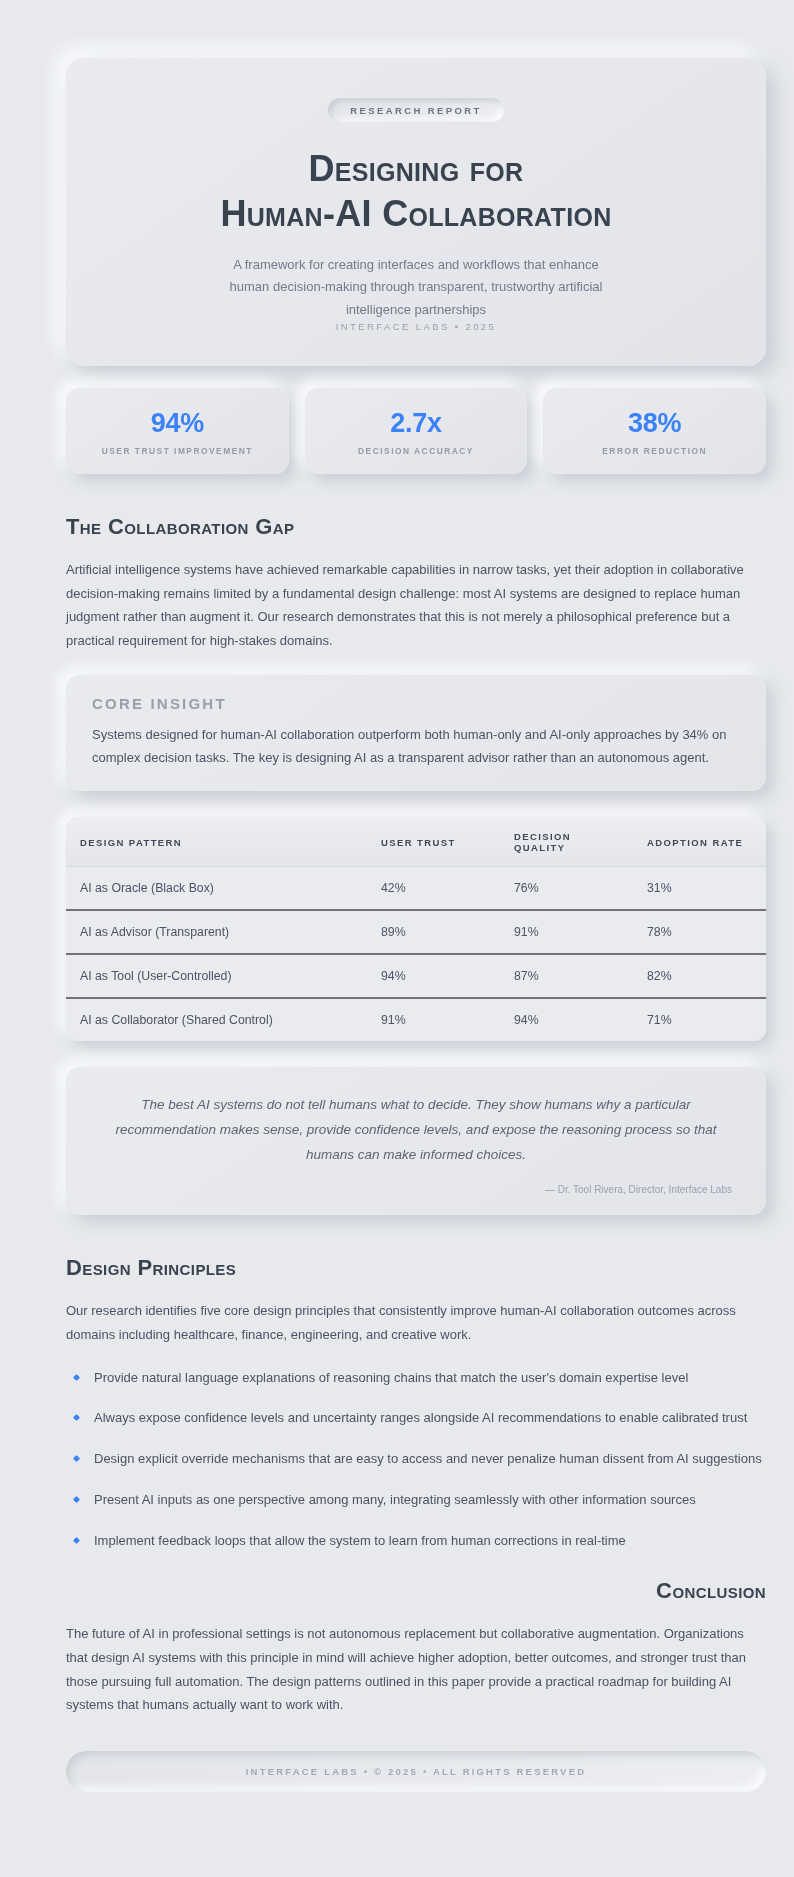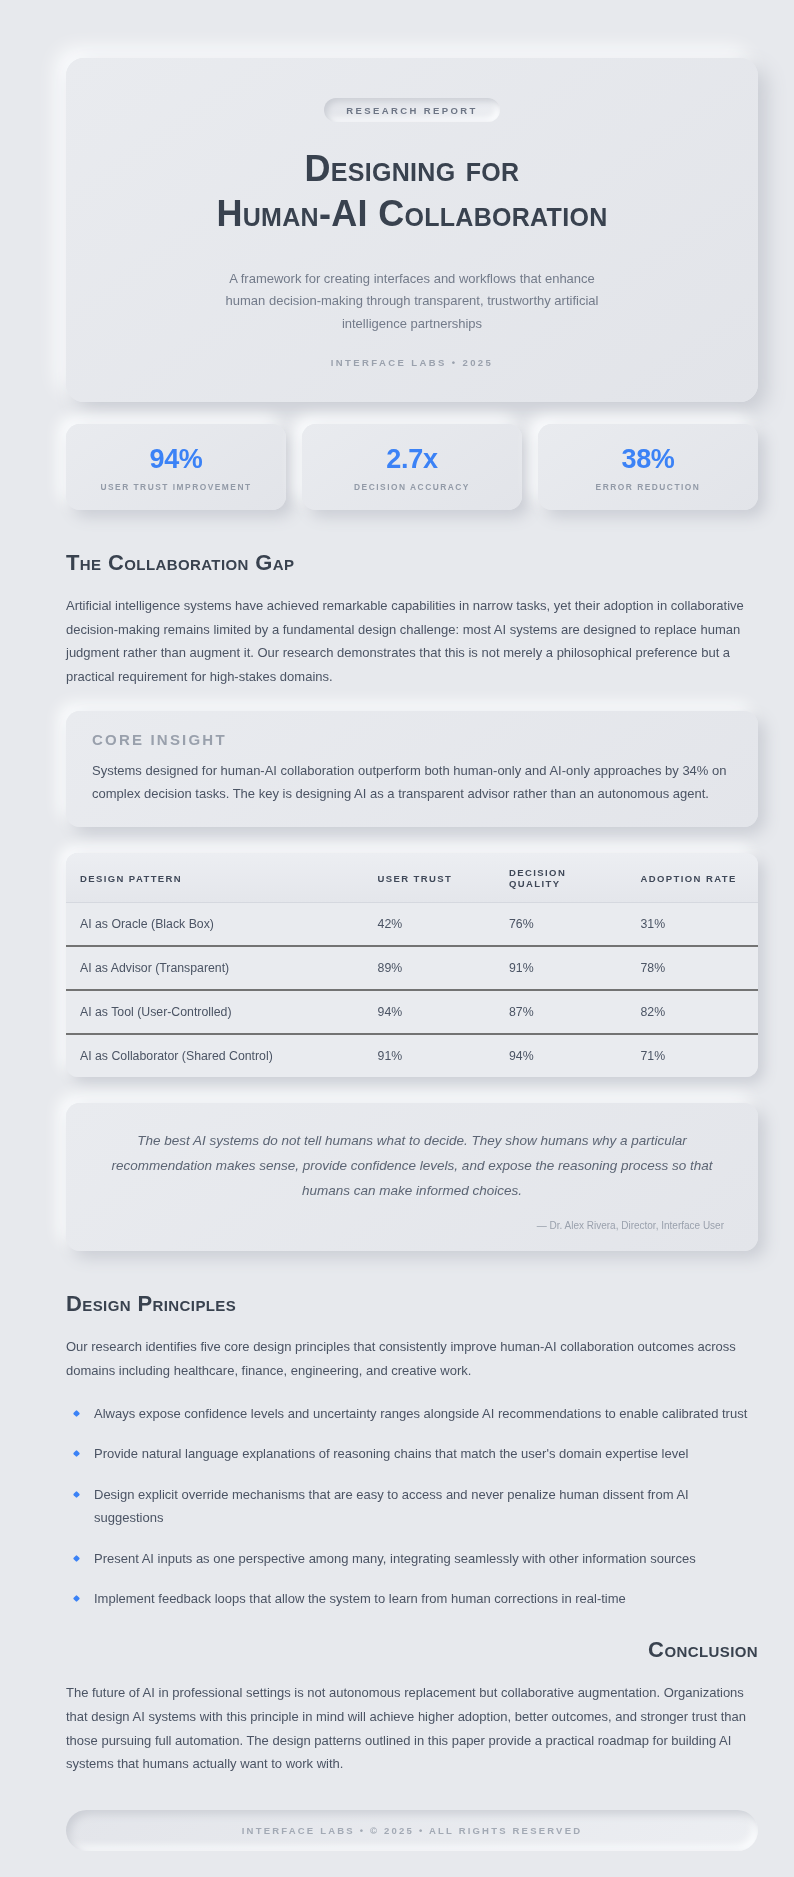--- a/index.html
+++ b/index.html
@@ -13,21 +13,21 @@
     font-family: "Liberation Sans", sans-serif;
     color: #3f4756;
     -webkit-font-smoothing: antialiased;
     padding: 0 0 28px 0;
   }
 
   .page {
     width: 794px;
     min-height: 1877px;
     background: #e7e9ed;
-    padding: 58px 36px 0 66px;
+    padding: 58px 28px 0 66px;
   }
 
   
   .hero {
     border-radius: 18px;
     background: linear-gradient(145deg, #e9ebef, #e2e4e9);
     box-shadow: 9px 9px 20px #c9ccd3, -9px -9px 20px #fdfeff;
     padding: 40px 44px 34px 44px;
     text-align: center;
   }
@@ -50,31 +50,30 @@
     font-size: 36px;
     font-weight: 700;
     font-variant: small-caps;
     letter-spacing: 0.3px;
     line-height: 1.25;
     color: #39424f;
   }
   .hero-title .l2 { display: block; }
 
   .hero-sub {
-    margin: 32px auto 0 auto;
+    margin: 18px auto 0 auto;
     max-width: 400px;
     font-size: 13px;
     line-height: 1.72;
     color: #737b8a;
   }
 
   .hero-meta {
-    margin-top: 22px;
     font-size: 9.5px;
-    font-weight: 700;
+    font-weight: 400;
     letter-spacing: 2.4px;
     color: #9aa1ad;
     text-transform: uppercase;
   }
 
   
   .stats {
     display: flex;
     gap: 16px;
     margin-top: 22px;
@@ -309,29 +308,29 @@
           <td class="col-num">91%</td>
           <td class="col-num">94%</td>
           <td class="col-num">71%</td>
         </tr>
       </tbody>
     </table>
   </div>
 
   <div class="quote-card">
     <div class="quote-text">The best AI systems do not tell humans what to decide. They show humans why a particular recommendation makes sense, provide confidence levels, and expose the reasoning process so that humans can make informed choices.</div>
-    <div class="quote-attr">— Dr. Alex Rivera, Director, Interface User</div>
+    <div class="quote-attr">— Dr. Tool Rivera, Director, Interface Labs</div>
   </div>
 
   <h2 class="section-title">Design Principles</h2>
   <p class="body">Our research identifies five core design principles that consistently improve human-AI collaboration outcomes across domains including healthcare, finance, engineering, and creative work.</p>
 
   <ul class="principles">
+    <li>Provide natural language explanations of reasoning chains that match the user's domain expertise level</li>
     <li>Always expose confidence levels and uncertainty ranges alongside AI recommendations to enable calibrated trust</li>
-    <li>Provide natural language explanations of reasoning chains that match the user's domain expertise level</li>
     <li>Design explicit override mechanisms that are easy to access and never penalize human dissent from AI suggestions</li>
     <li>Present AI inputs as one perspective among many, integrating seamlessly with other information sources</li>
     <li>Implement feedback loops that allow the system to learn from human corrections in real-time</li>
   </ul>
 
   <h2 class="section-title tight">Conclusion</h2>
   <p class="body">The future of AI in professional settings is not autonomous replacement but collaborative augmentation. Organizations that design AI systems with this principle in mind will achieve higher adoption, better outcomes, and stronger trust than those pursuing full automation. The design patterns outlined in this paper provide a practical roadmap for building AI systems that humans actually want to work with.</p>
 
   <div class="footer">Interface Labs • © 2025 • All Rights Reserved</div>
 

